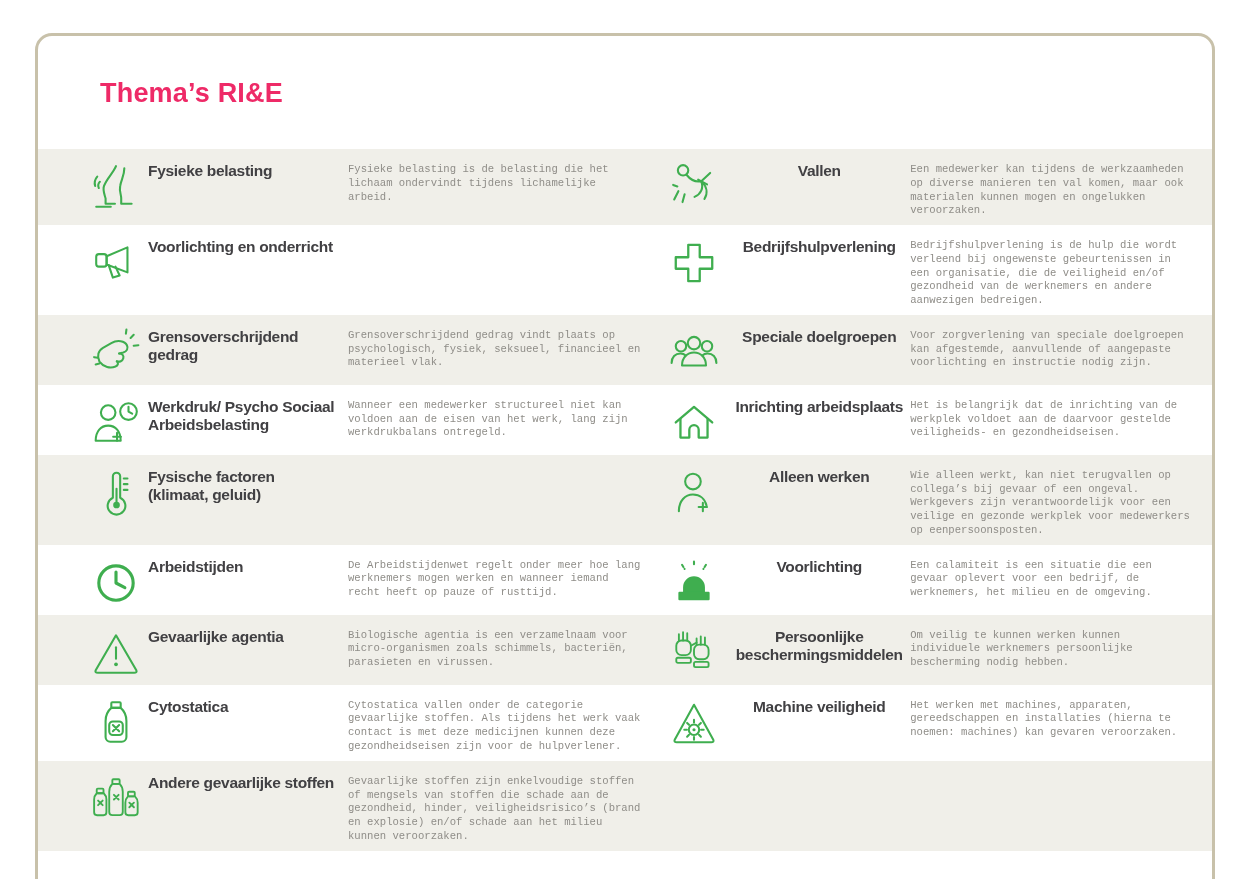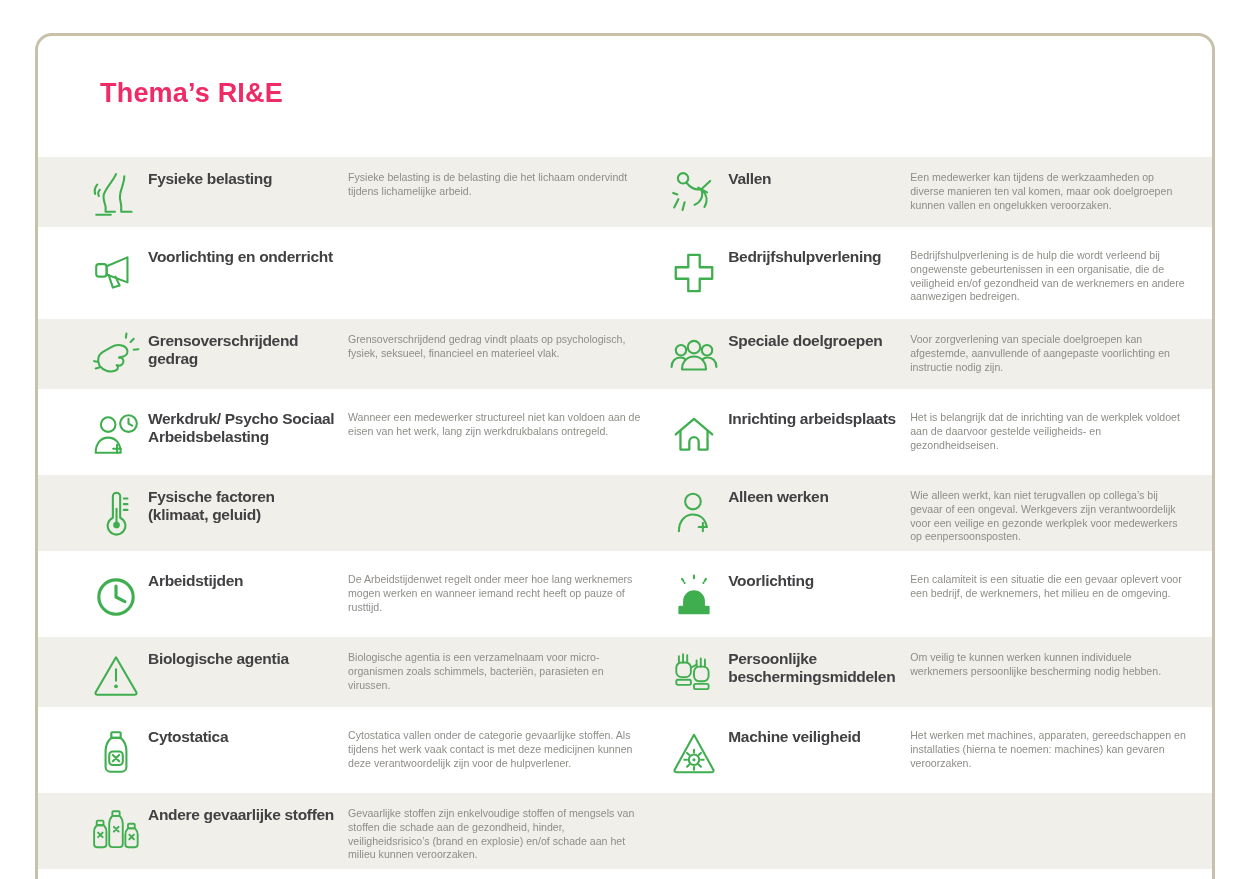--- a/index.html
+++ b/index.html
@@ -7,31 +7,31 @@
     --green:#3fae4f;
     --row-bg:#f0efe9;
     --border:#c8c1aa;
   }
   html,body{margin:0;padding:0;background:#ffffff;}
   body{width:1250px;height:879px;font-family:"Liberation Sans",sans-serif;overflow:hidden;}
   .card{margin:33px 35px 0;border:3px solid var(--border);border-radius:17px;overflow:hidden;background:#fff;}
   .card-header{padding:42px 62px 40px;}
   .page-title{margin:0;font-size:27px;font-weight:bold;color:var(--accent);letter-spacing:.2px;}
   .rows{display:block;}
-  .row{display:flex;margin-top:8px;}
+  .row{display:flex;}
   .rows .row:nth-child(odd){background:var(--row-bg);}
   .cell{box-sizing:border-box;display:flex;align-items:flex-start;padding:11px 0 7px;min-height:66px;}
   .cell.left{width:53%;padding-left:46px;}
   .cell.right{width:47%;padding-right:8px;}
   .icon-box{flex:0 0 64px;display:flex;justify-content:center;padding-top:2px;}
   .cell.right .icon-box{flex:0 0 68px;}
   .title-box{flex:0 0 200px;}
-  .cell.right .title-box{flex:0 0 182px;}
+  .cell.right .title-box{flex:0 0 182px;text-align:center;}
   .item-title{margin:2px 0 0;font-size:15.5px;font-weight:bold;color:#414043;letter-spacing:-.3px;line-height:1.17;white-space:pre-line;}
-  .item-desc{margin:3px 0 0;font-size:10.6px;line-height:1.3;color:#8f8d88;flex:1;padding-right:14px;}
+  .item-desc{margin:3px 0 0;font-size:10.6px;line-height:1.3;color:#8f8d88;flex:1;padding-right:14px;font-family:Liberation Mono, monospace;}
   .ic{width:50px;height:50px;color:var(--green);}
   .card-bottom{height:58px;}
   .copyright{text-align:center;padding:8px 18px 0 0;font-size:12px;color:#3f3f3f;}
   .defs{position:absolute;width:0;height:0;overflow:hidden;}
 </style>
 </head>
 <body>
 
 <svg class="defs" xmlns="http://www.w3.org/2000/svg" aria-hidden="true">
   <defs>
@@ -177,21 +177,21 @@
       </div>
       <div class="cell right">
         <div class="icon-box">
             <svg class="ic" viewBox="0 0 48 48">
               <use href="#i-falling"></use>
             </svg>
           </div>
         <div class="title-box">
             <h3 class="item-title">Vallen</h3>
           </div>
-        <p class="item-desc">Een medewerker kan tijdens de werkzaamheden op diverse manieren ten val komen, maar ook doelgroepen kunnen vallen en ongelukken veroorzaken.</p>
+        <p class="item-desc">Een medewerker kan tijdens de werkzaamheden op diverse manieren ten val komen, maar ook materialen kunnen mogen en ongelukken veroorzaken.</p>
       </div>
     </div>
 
     <div class="row">
       <div class="cell left">
         <div class="icon-box">
             <svg class="ic" viewBox="0 0 48 48">
               <use href="#i-megaphone"></use>
             </svg>
           </div>
@@ -314,21 +314,21 @@
     </div>
 
     <div class="row">
       <div class="cell left">
         <div class="icon-box">
             <svg class="ic" viewBox="0 0 48 48">
               <use href="#i-warning"></use>
             </svg>
           </div>
         <div class="title-box">
-            <h3 class="item-title">Biologische agentia</h3>
+            <h3 class="item-title">Gevaarlijke agentia</h3>
           </div>
         <p class="item-desc">Biologische agentia is een verzamelnaam voor micro-organismen zoals schimmels, bacteriën, parasieten en virussen.</p>
       </div>
       <div class="cell right">
         <div class="icon-box">
             <svg class="ic" viewBox="0 0 48 48">
               <use href="#i-gloves"></use>
             </svg>
           </div>
         <div class="title-box">
@@ -342,21 +342,21 @@
     <div class="row">
       <div class="cell left">
         <div class="icon-box">
             <svg class="ic" viewBox="0 0 48 48">
               <use href="#i-bottle"></use>
             </svg>
           </div>
         <div class="title-box">
             <h3 class="item-title">Cytostatica</h3>
           </div>
-        <p class="item-desc">Cytostatica vallen onder de categorie gevaarlijke stoffen. Als tijdens het werk vaak contact is met deze medicijnen kunnen deze verantwoordelijk zijn voor de hulpverlener.</p>
+        <p class="item-desc">Cytostatica vallen onder de categorie gevaarlijke stoffen. Als tijdens het werk vaak contact is met deze medicijnen kunnen deze gezondheidseisen zijn voor de hulpverlener.</p>
       </div>
       <div class="cell right">
         <div class="icon-box">
             <svg class="ic" viewBox="0 0 48 48">
               <use href="#i-machine"></use>
             </svg>
           </div>
         <div class="title-box">
             <h3 class="item-title">Machine veiligheid</h3>
           </div>

